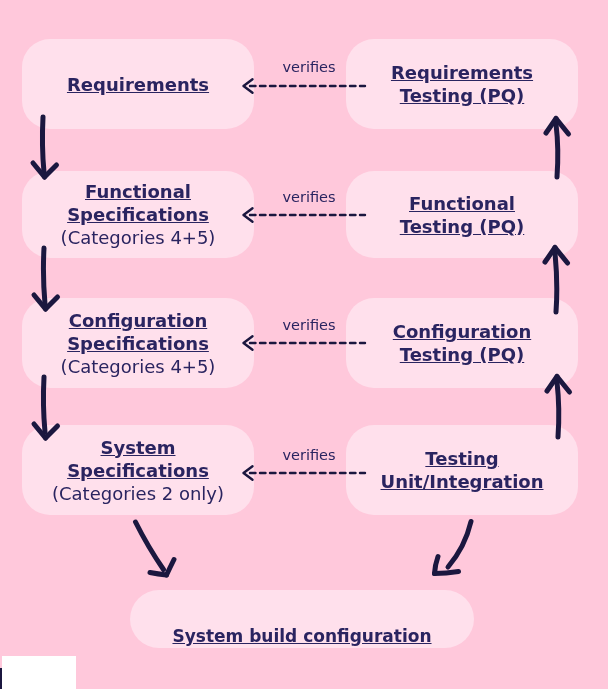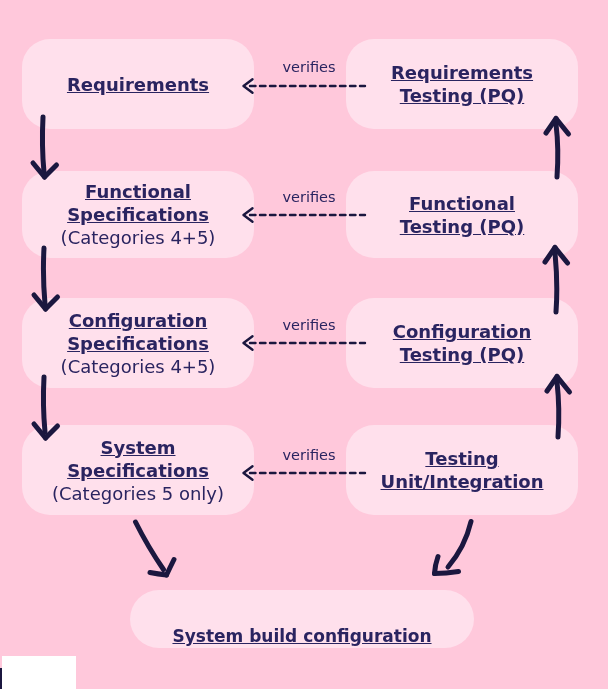--- a/index.html
+++ b/index.html
@@ -55,21 +55,21 @@
   </div>
   <div class="verify v3">verifies</div>
   <div class="box box-right r3">
     <div class="t">Configuration</div>
     <div class="t">Testing (PQ)</div>
   </div>
 
   <div class="box box-left r4">
     <div class="t">System</div>
     <div class="t">Specifications</div>
-    <div class="s">(Categories 5 only)</div>
+    <div class="s">(Categories 2 only)</div>
   </div>
   <div class="verify v4">verifies</div>
   <div class="box box-right r4">
     <div class="t">Testing</div>
     <div class="t">Unit/Integration</div>
   </div>
 
   <div class="box bottom-box">
     <div class="t">System build configuration</div>
   </div>

